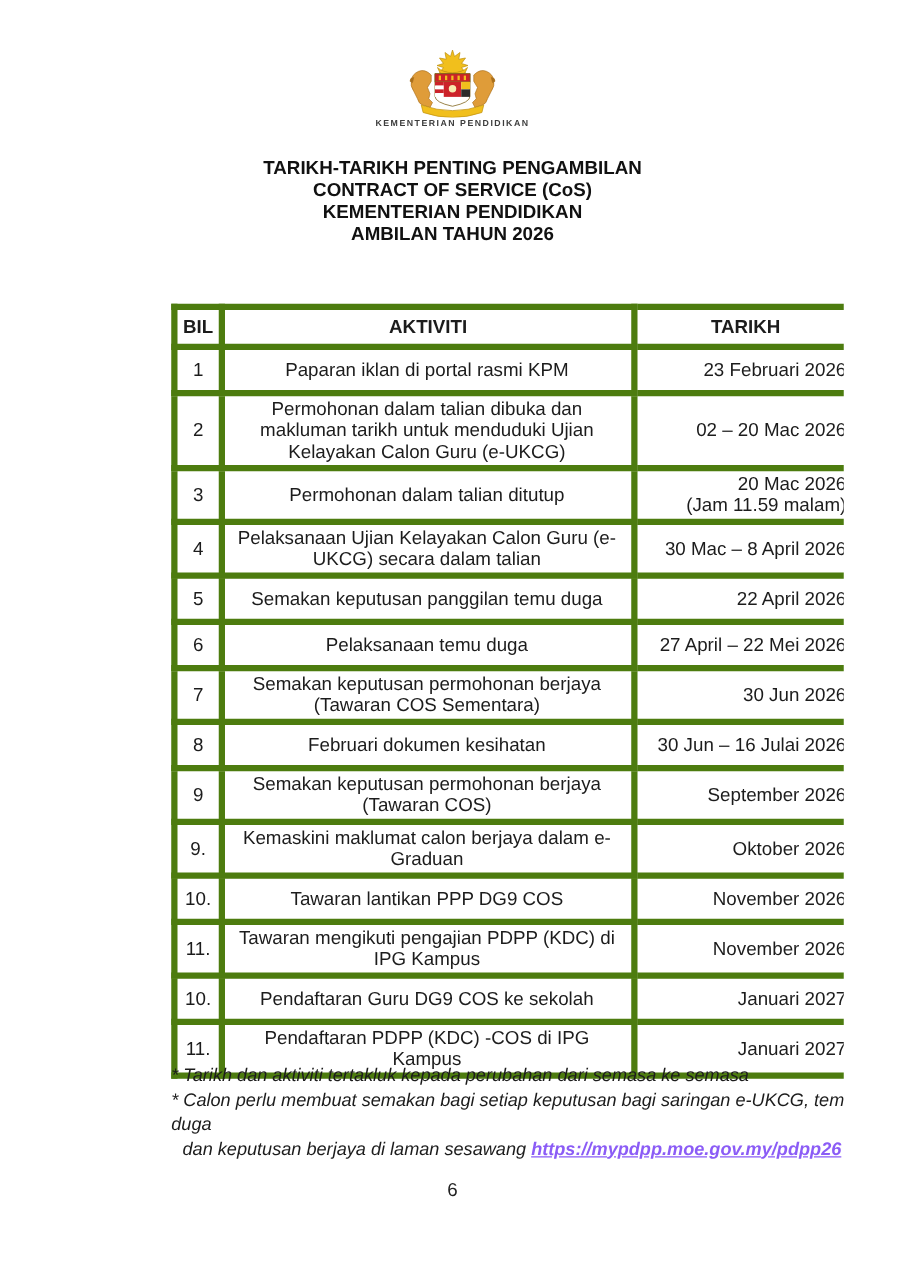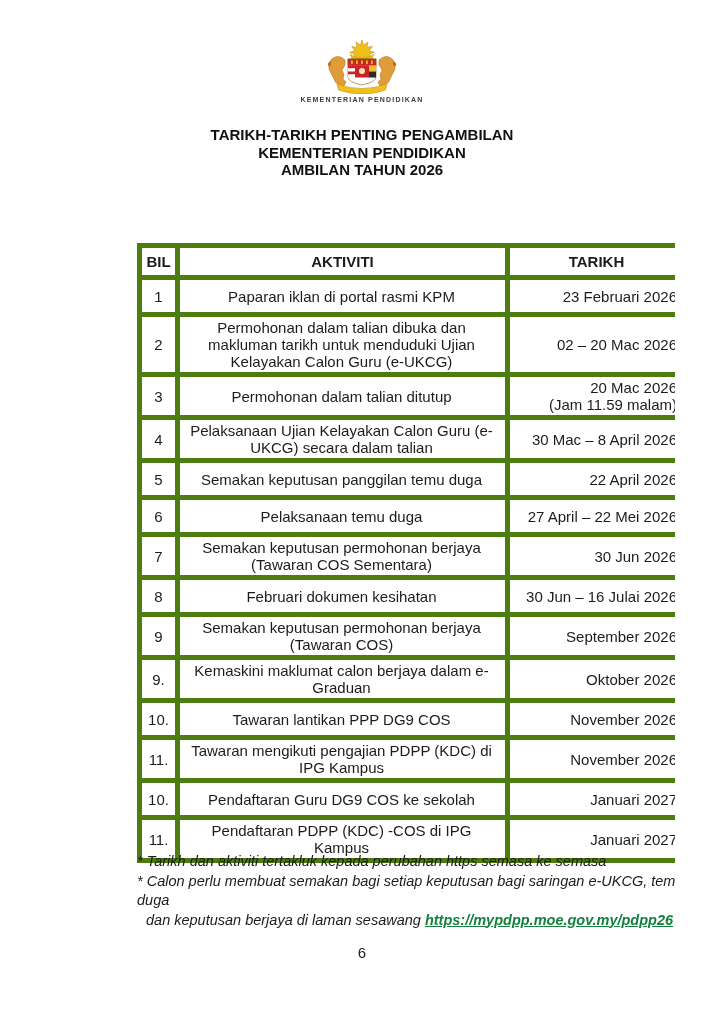--- a/index.html
+++ b/index.html
@@ -96,20 +96,21 @@
         </g>
       </g>
 
       <path d="M30 46 q25 9 50 0 l-1.5 6 q-23.5 8 -47 0 z" fill="#f1bf1c" stroke="#c29312" stroke-width="0.6"></path>
     </svg>
     <div class="logo-caption">KEMENTERIAN PENDIDIKAN</div>
   </div>
 
   <div class="title-block">
     <div>TARIKH-TARIKH PENTING PENGAMBILAN</div>
+    <div>CONTRACT OF SERVICE (CoS)</div>
     <div>KEMENTERIAN PENDIDIKAN</div>
     <div>AMBILAN TAHUN 2026</div>
   </div>
 
   <table class="schedule">
     <colgroup>
       <col style="width:38px">
       <col style="width:330px">
       <col style="width:178px">
     </colgroup>
@@ -202,24 +203,24 @@
 
     <tr>
       <td class="cell-bil">11.</td>
       <td class="cell-akt">Pendaftaran PDPP (KDC) -COS di IPG Kampus</td>
       <td class="cell-tar">Januari 2027</td>
     </tr>
   </tbody>
   </table>
 
   <div class="footnotes">
-    <div>* Tarikh dan aktiviti tertakluk kepada perubahan https semasa ke semasa</div>
+    <div>* Tarikh dan aktiviti tertakluk kepada perubahan dari semasa ke semasa</div>
     <div>
       <span>* Calon perlu membuat semakan bagi setiap keputusan bagi saringan e-UKCG, temu duga</span>
       <div class="footnote-cont">
-        <span>dan keputusan berjaya di laman sesawang </span><a href="#" class="pdpp-link" style="color: #15803d;">https://mypdpp.moe.gov.my/pdpp26</a>
+        <span>dan keputusan berjaya di laman sesawang </span><a href="#" class="pdpp-link" style="color: #8b5cf6;">https://mypdpp.moe.gov.my/pdpp26</a>
       </div>
     </div>
   </div>
 
   <div class="page-number">6</div>
 
 </div>
 
 </body></html>

